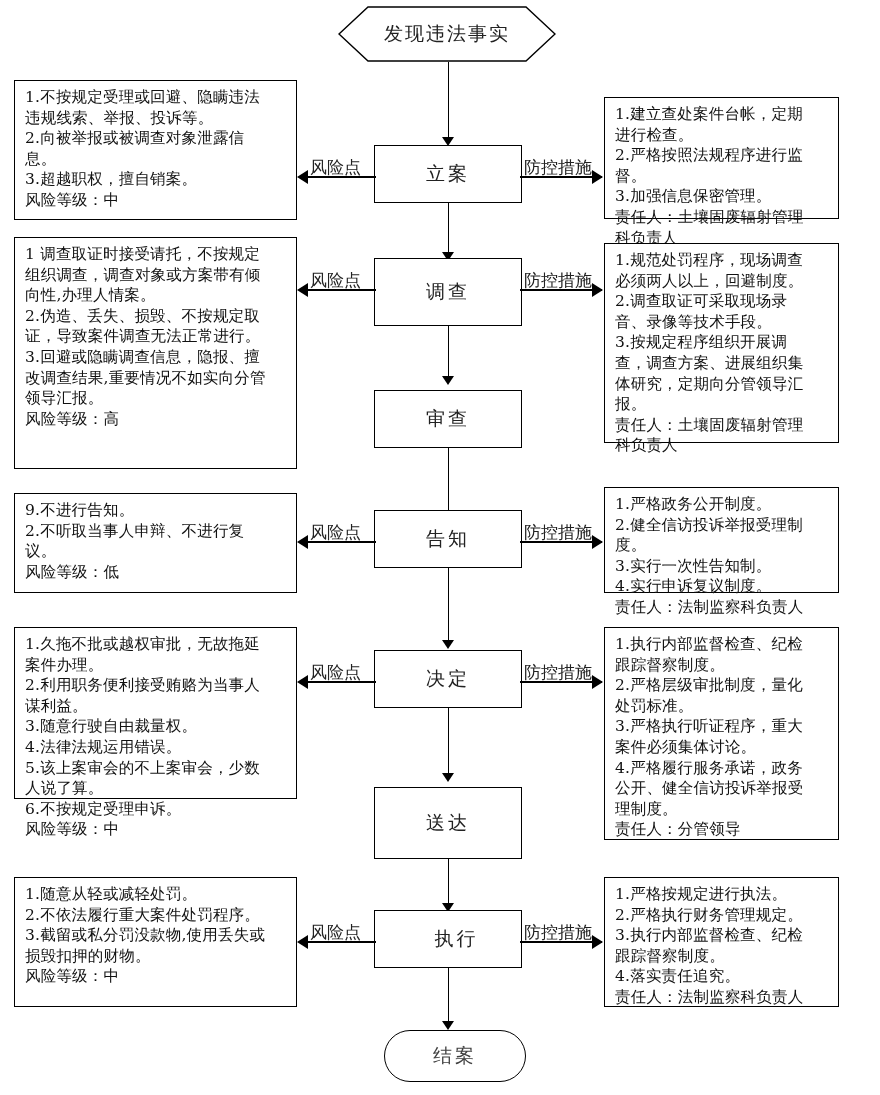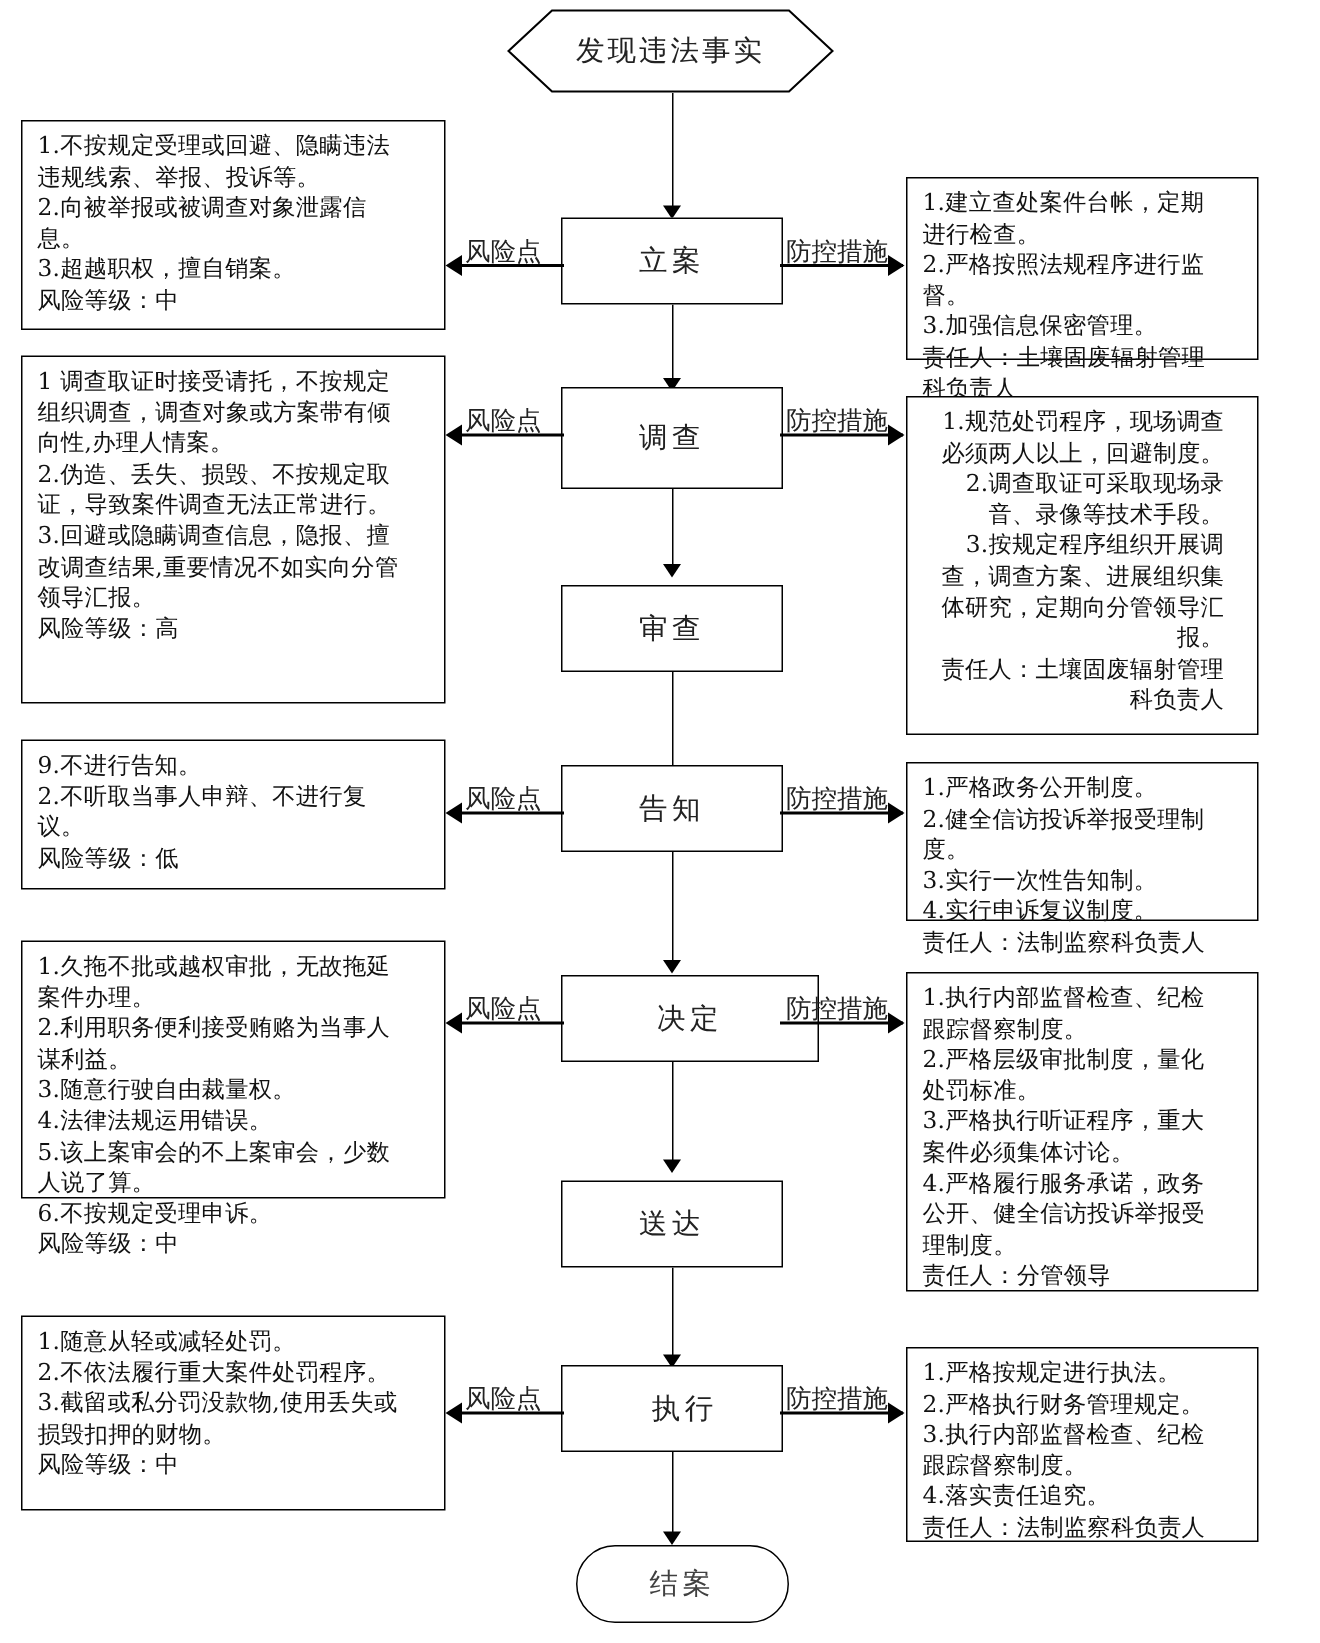--- a/index.html
+++ b/index.html
@@ -22,21 +22,21 @@
     border:1px solid #000;
     background:#fff;
     padding:6px 22px 4px 10px;
     font-size:15.5px;
     line-height:1.33;
     letter-spacing:.2px;
     white-space:pre-line;
     color:#111;
   }
   .panel.left{left:14px;width:283px;}
-  .panel.right{left:604px;width:235px;margin-top:21px;}
+  .panel.right{left:604px;width:235px;}
 
   
   .node{
     position:absolute;
     box-sizing:border-box;
     border:1px solid #000;
     background:#fff;
     display:flex;
     align-items:center;
     justify-content:center;
@@ -162,21 +162,21 @@
   <div class="hhead-right" style="left:592px;top:170px;"></div>
   <div class="conn-label" style="left:524px;top:156px;">防控措施</div>
 
   <div class="panel left" style="top:237px;height:232px;">1 调查取证时接受请托，不按规定组织调查，调查对象或方案带有倾向性,办理人情案。
 2.伪造、丢失、损毁、不按规定取证，导致案件调查无法正常进行。
 3.回避或隐瞒调查信息，隐报、擅改调查结果,重要情况不如实向分管领导汇报。
 风险等级：高</div>
   <div class="node" style="left:374px;top:258px;width:148px;height:68px;">
     <span>调查</span>
   </div>
-  <div class="panel right" style="top:243px;height:226px;text-align:right;">1.规范处罚程序，现场调查必须两人以上，回避制度。
+  <div class="panel right" style="top:243px;height:200px;">1.规范处罚程序，现场调查必须两人以上，回避制度。
 2.调查取证可采取现场录音、录像等技术手段。
 3.按规定程序组织开展调查，调查方案、进展组织集体研究，定期向分管领导汇报。
 责任人：土壤固废辐射管理科负责人</div>
   <div class="hline" style="left:308px;top:289px;width:68px;"></div>
   <div class="hhead-left" style="left:297px;top:283px;"></div>
   <div class="conn-label" style="left:310px;top:269px;">风险点</div>
   <div class="hline" style="left:520px;top:289px;width:82px;"></div>
   <div class="hhead-right" style="left:592px;top:283px;"></div>
   <div class="conn-label" style="left:524px;top:269px;">防控措施</div>
 
@@ -202,36 +202,36 @@
   <div class="hhead-right" style="left:592px;top:535px;"></div>
   <div class="conn-label" style="left:524px;top:521px;">防控措施</div>
 
   <div class="panel left" style="top:627px;height:172px;">1.久拖不批或越权审批，无故拖延案件办理。
 2.利用职务便利接受贿赂为当事人谋利益。
 3.随意行驶自由裁量权。
 4.法律法规运用错误。
 5.该上案审会的不上案审会，少数人说了算。
 6.不按规定受理申诉。
 风险等级：中</div>
-  <div class="node" style="left:374px;top:650px;width:172px;height:58px;align-items:center;">
+  <div class="node" style="left:374px;top:650px;width:148px;height:58px;align-items:center;">
     <span>决定</span>
   </div>
   <div class="panel right" style="top:627px;height:213px;">1.执行内部监督检查、纪检跟踪督察制度。
 2.严格层级审批制度，量化处罚标准。
 3.严格执行听证程序，重大案件必须集体讨论。
 4.严格履行服务承诺，政务公开、健全信访投诉举报受理制度。
 责任人：分管领导</div>
   <div class="hline" style="left:308px;top:681px;width:68px;"></div>
   <div class="hhead-left" style="left:297px;top:675px;"></div>
   <div class="conn-label" style="left:310px;top:661px;">风险点</div>
   <div class="hline" style="left:520px;top:681px;width:82px;"></div>
   <div class="hhead-right" style="left:592px;top:675px;"></div>
   <div class="conn-label" style="left:524px;top:661px;">防控措施</div>
 
-  <div class="node" style="left:374px;top:787px;width:148px;height:58px;">
+  <div class="node" style="left:374px;top:787px;width:148px;height:72px;">
     <span>送达</span>
   </div>
 
   <div class="panel left" style="top:877px;height:130px;">1.随意从轻或减轻处罚。
 2.不依法履行重大案件处罚程序。
 3.截留或私分罚没款物,使用丢失或损毁扣押的财物。
 风险等级：中</div>
   <div class="node" style="left:374px;top:910px;width:148px;height:58px;padding-left:17px;">
     <span>执行</span>
   </div>

